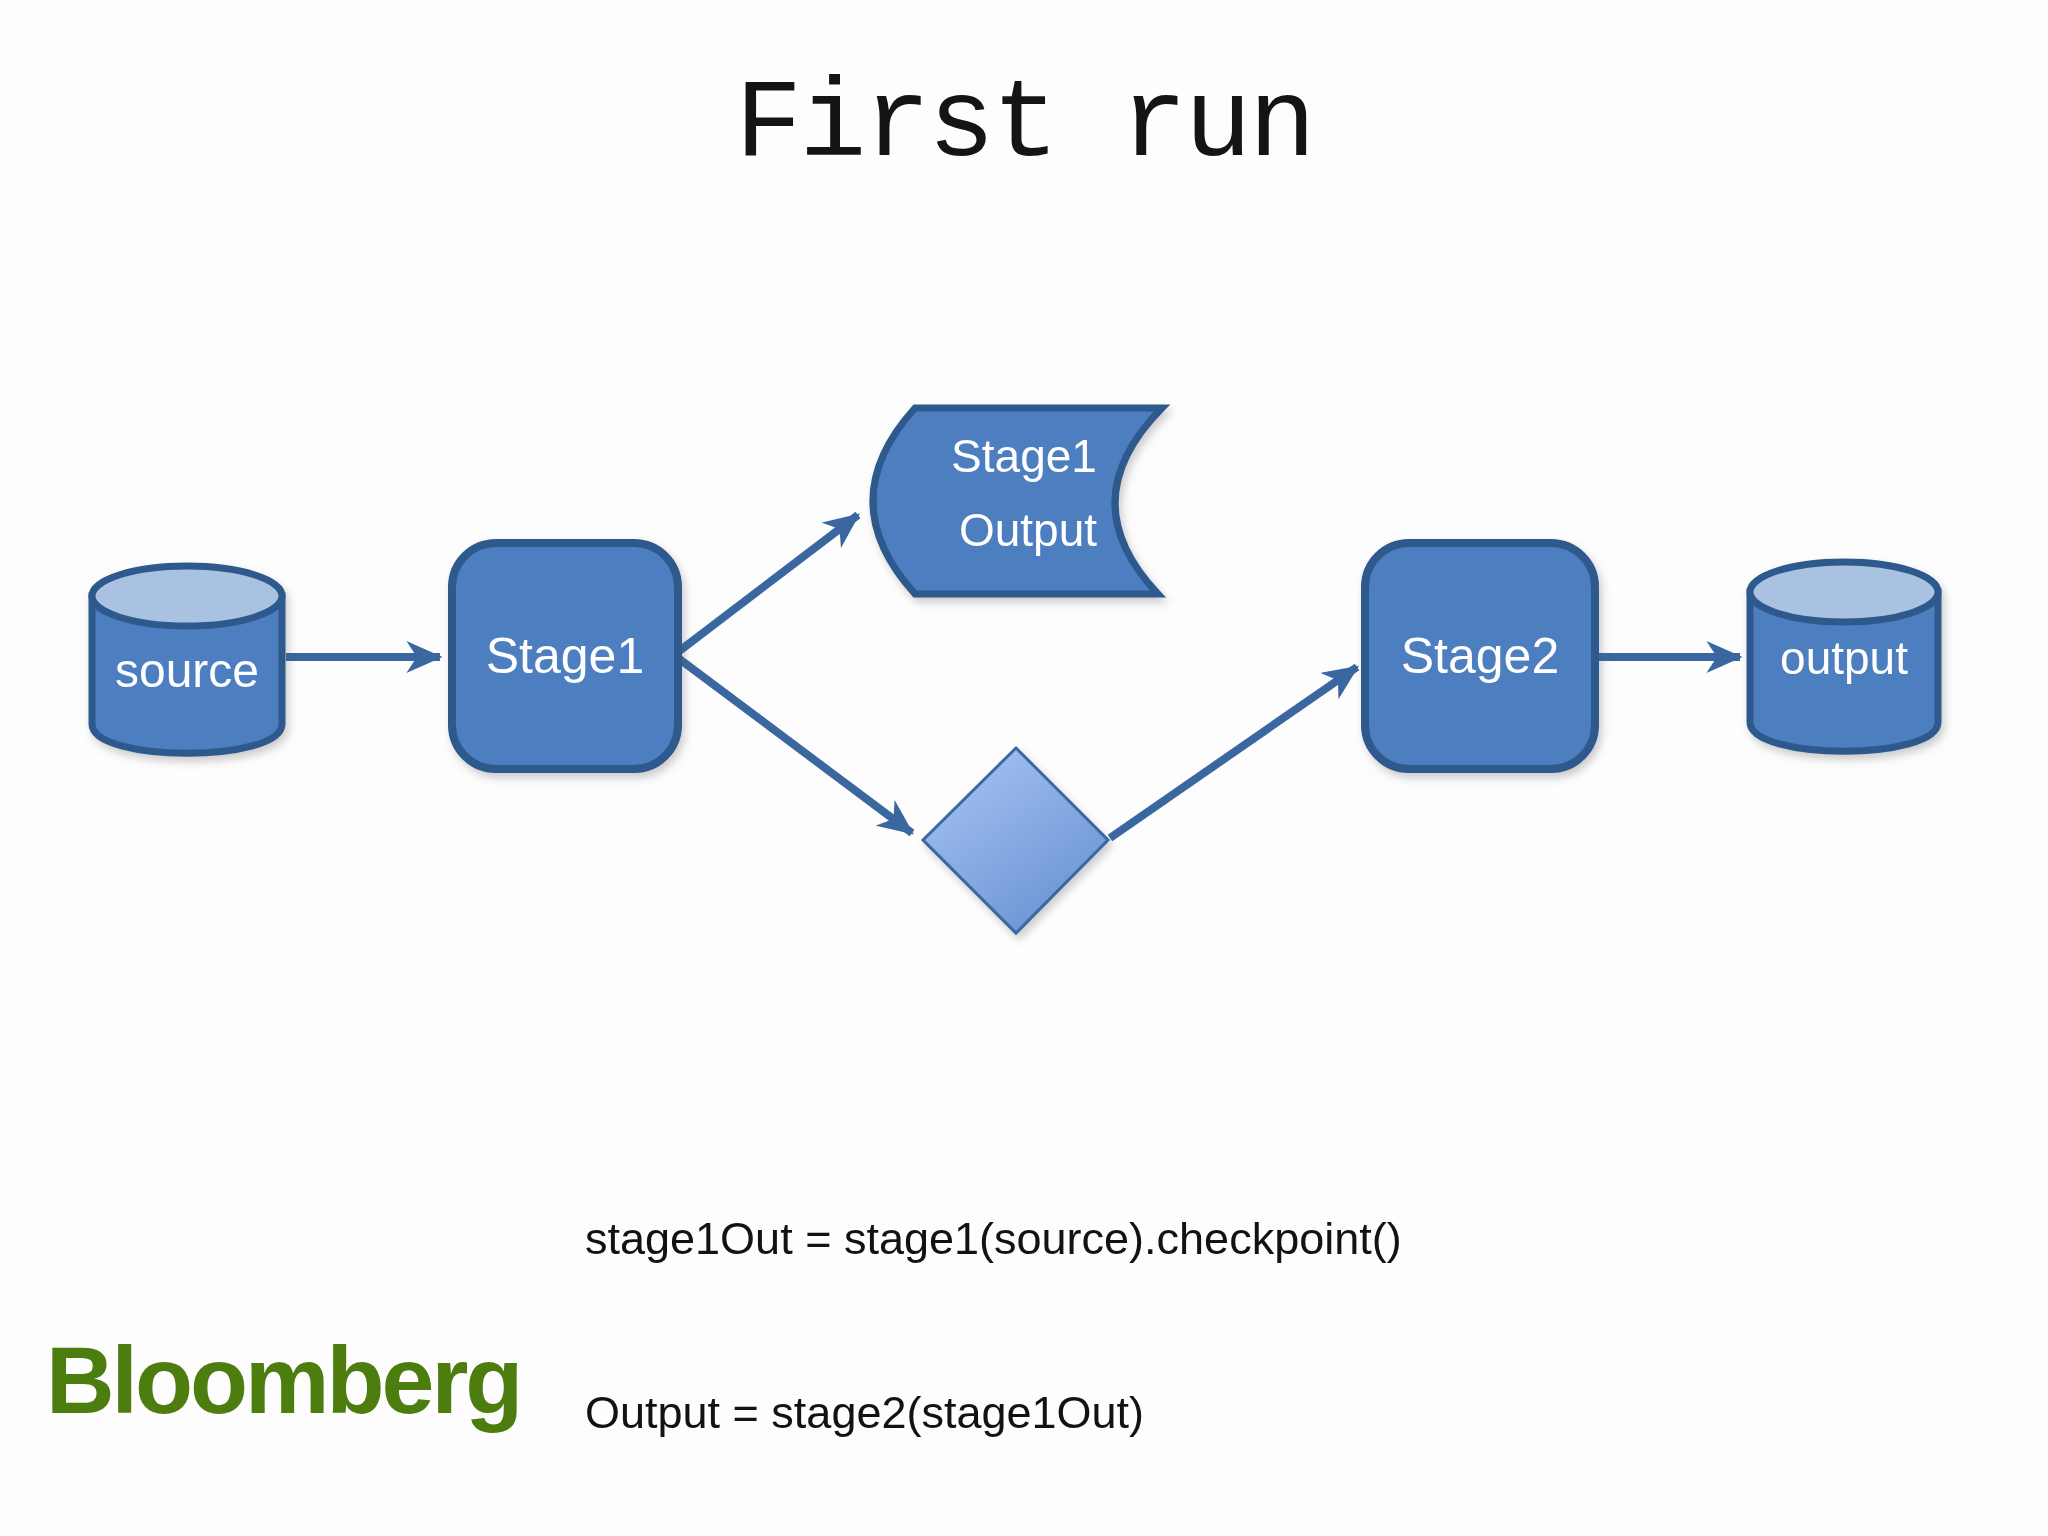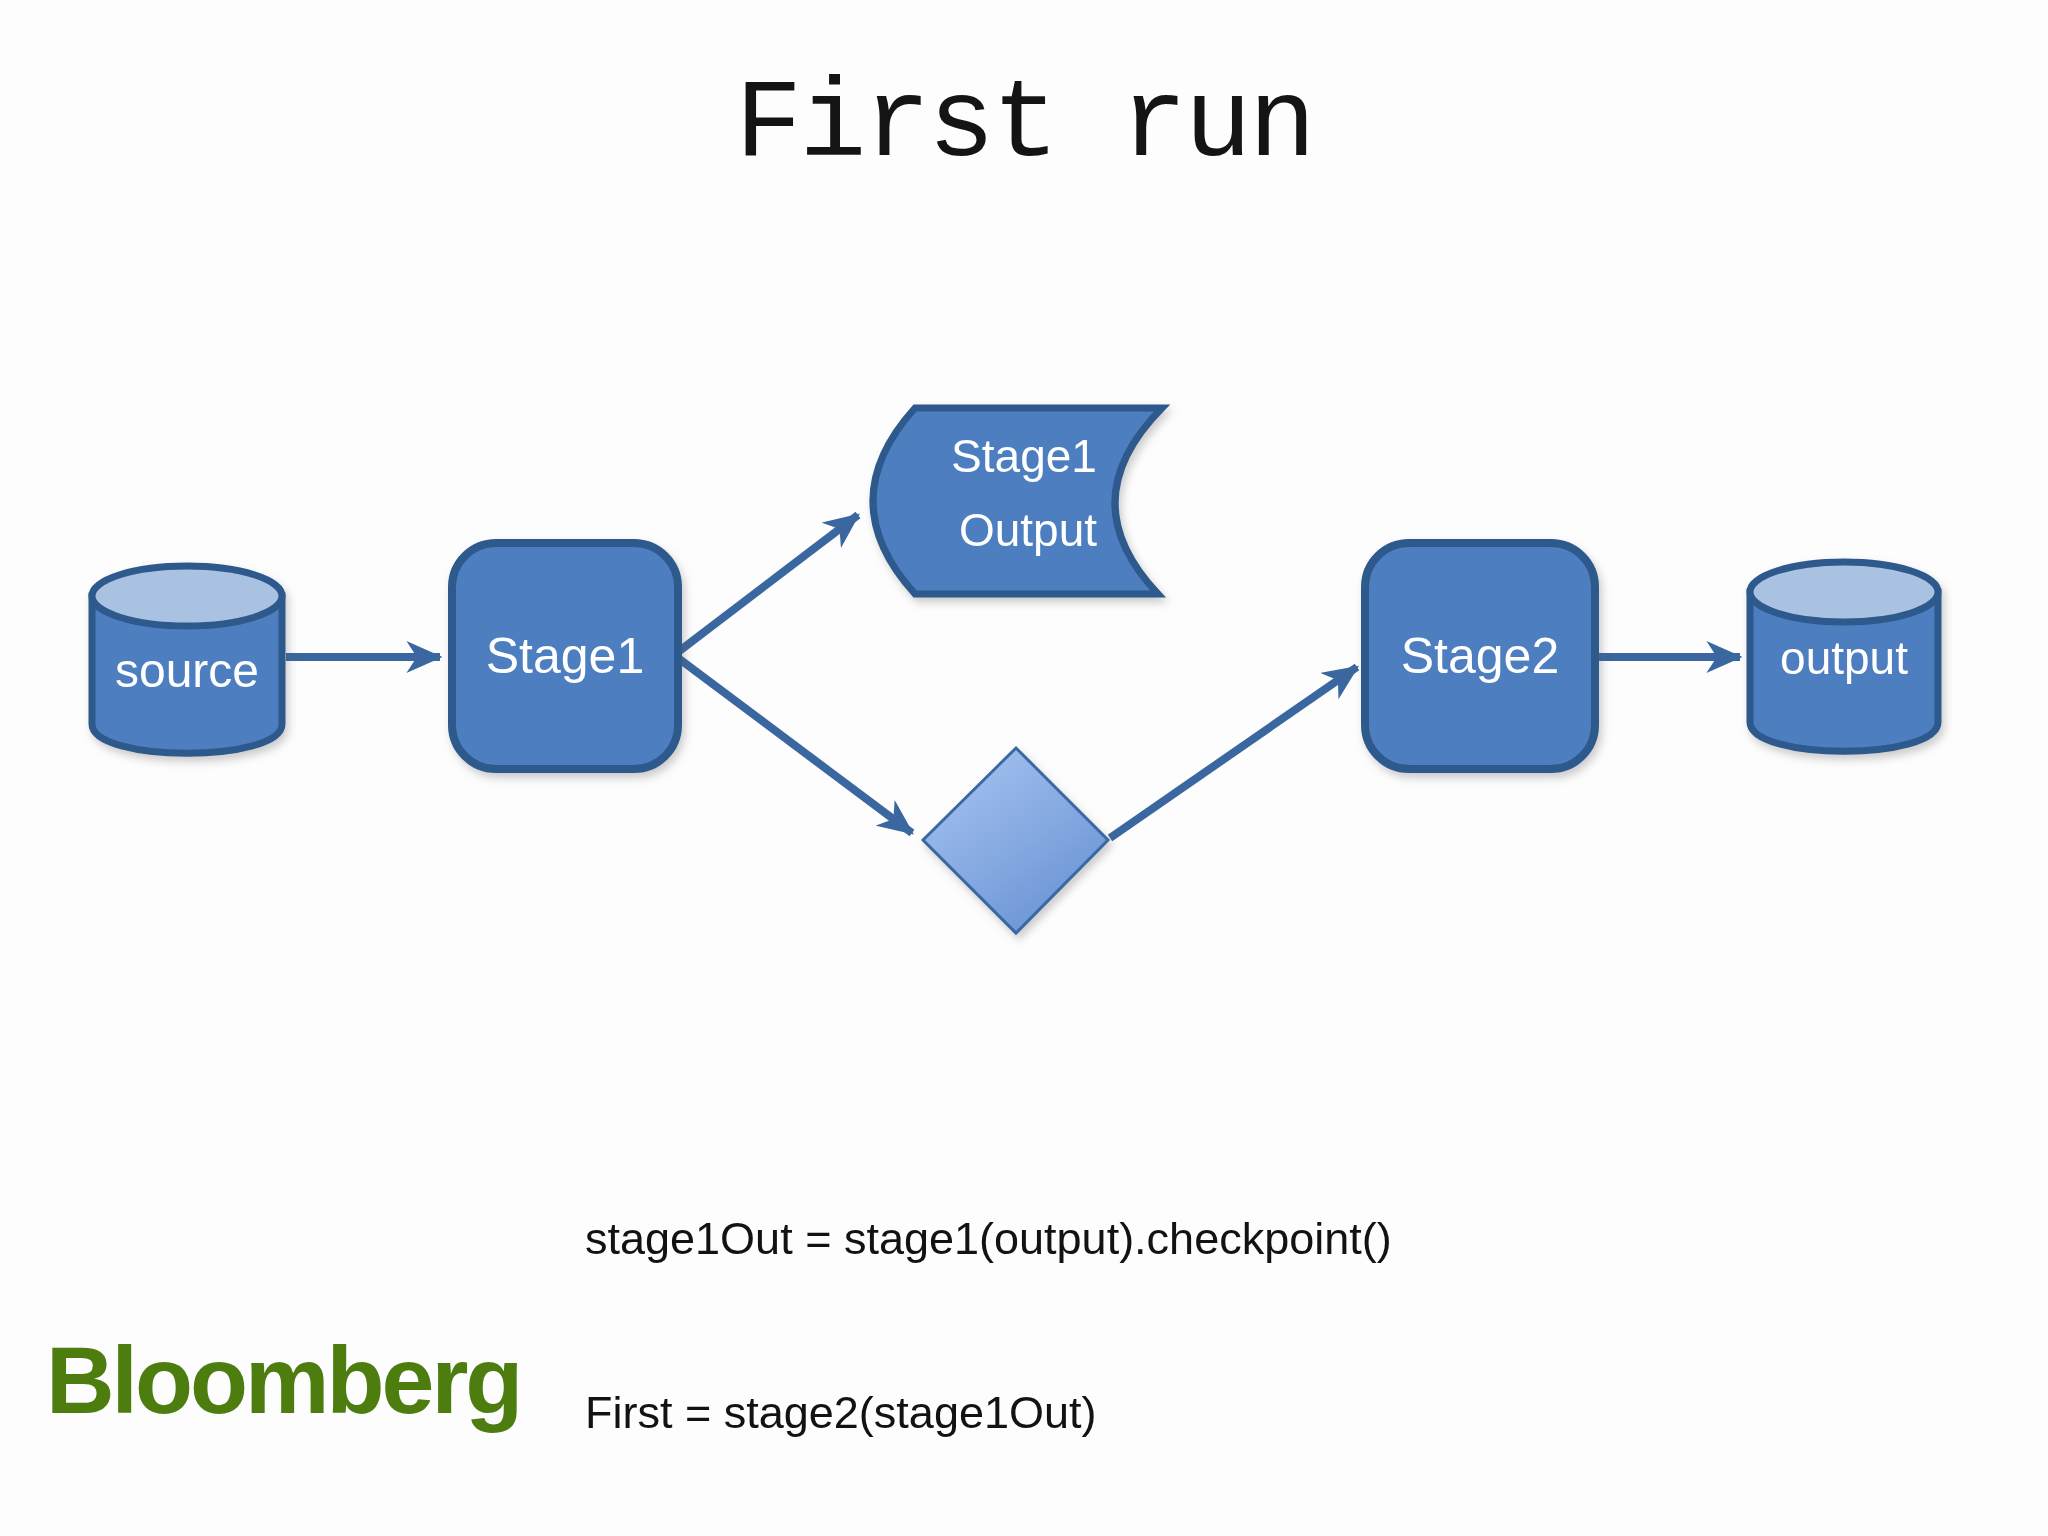--- a/index.html
+++ b/index.html
@@ -107,19 +107,19 @@
     </g>
 
     <g class="shape">
       <path d="M1750,592 L1750,722 C1750,761 1938,761 1938,722 L1938,592 Z" fill="#4d7ec0" stroke="#2e598c" stroke-width="7"></path>
       <ellipse cx="1844" cy="592" rx="94" ry="30" fill="#a9c2e2" stroke="#2e598c" stroke-width="7"></ellipse>
       <text class="node-label" x="1844" y="674" font-size="46">output</text>
     </g>
   </svg>
 
   <div class="code-block">
-    <div>stage1Out = stage1(output).checkpoint()</div>
-    <div>First = stage2(stage1Out)</div>
+    <div>stage1Out = stage1(source).checkpoint()</div>
+    <div>Output = stage2(stage1Out)</div>
   </div>
 
   <div class="logo">Bloomberg</div>
 
 </div>
 
 </body></html>

